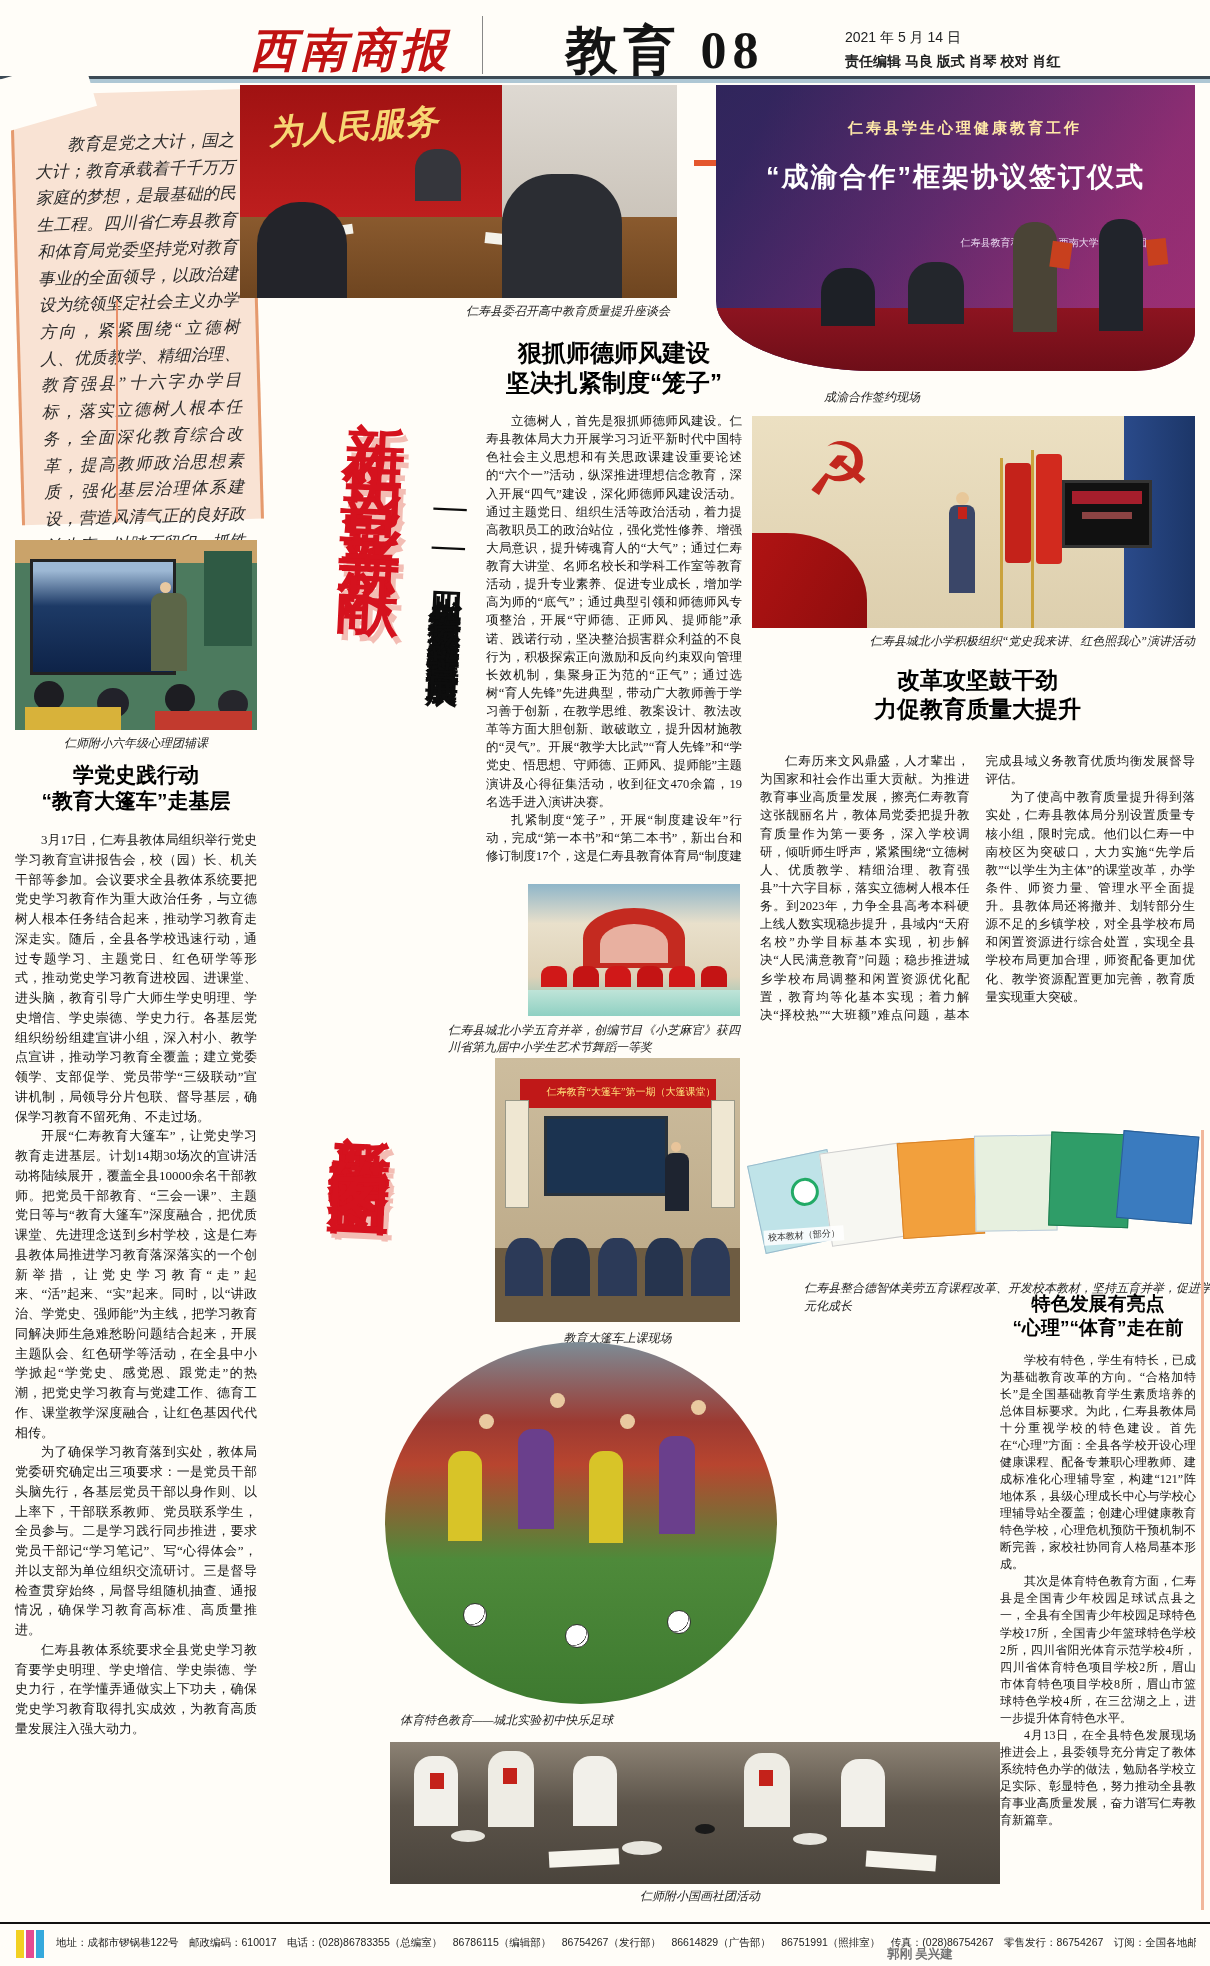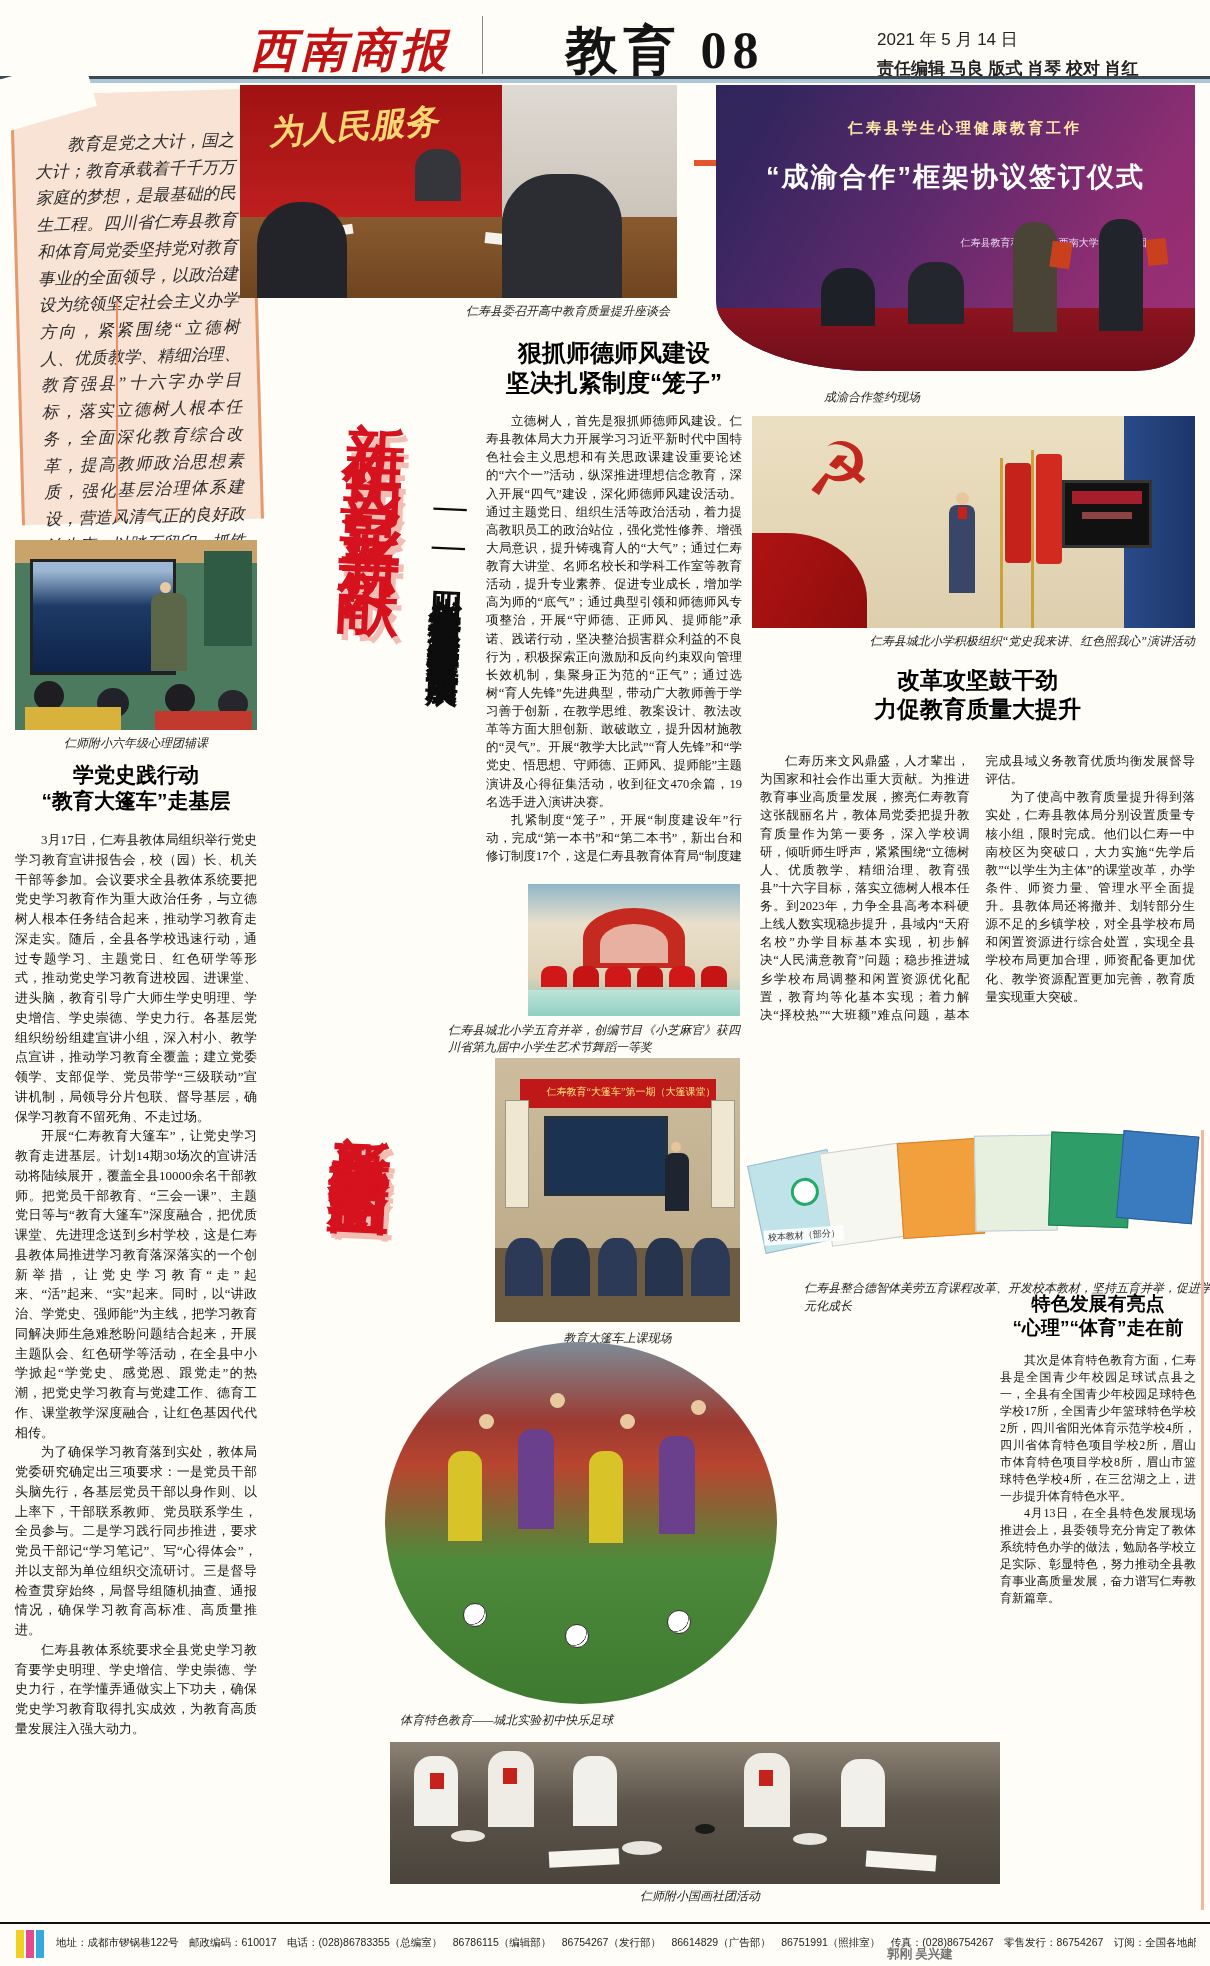--- a/index.html
+++ b/index.html
@@ -3,21 +3,21 @@
 <meta charset="utf-8">
 <style>
   html,body{margin:0;padding:0;background:#e8e8e4;}
   #page{position:relative;width:1210px;height:1966px;background:#fffdf8;margin:0 auto;
         overflow:hidden;font-family:"Liberation Serif",serif;color:#111;}
   .abs{position:absolute;}
   
   .masthead-logo{font-family:"DejaVu Serif",serif;font-style:italic;font-weight:bold;
         font-size:46px;color:#c01212;letter-spacing:4px;transform:skewX(-8deg);}
   .edu-title{font-family:"Liberation Serif",serif;font-weight:bold;font-size:52px;color:#141414;letter-spacing:6px;}
-  .head-meta{font-family:"Liberation Sans",sans-serif;font-size:17px;color:#222;line-height:1.7;margin-left:32px;}
+  .head-meta{font-family:"Liberation Sans",sans-serif;font-size:14px;color:#222;line-height:1.7;}
   .head-rule{height:3px;background:#3c4a55;}
   .head-rule2{height:4px;background:#aec7d4;}
   .vline{width:1px;background:#888;}
   
   .open-box{background:#f9e3d4;border-left:3px solid #e59a6e;border-right:3px solid #e59a6e;
         transform:rotate(-1.6deg);padding:38px 16px 20px 20px;}
   .open-box-inner{font-family:"Liberation Serif",serif;font-style:italic;font-size:16.5px;
         line-height:1.62;text-align:justify;color:#2a2a2a;}
   .open-box-inner p{margin:0;text-indent:2em;}
   .torn{background:#fffdf8;transform:rotate(-16deg);}
@@ -206,20 +206,21 @@
     <div class="ph" style="left:36px;top:28px;width:22px;height:22px;background:#fff;border:3px solid #2a6;border-radius:50%;"></div>
     <div class="ph" style="left:6px;top:78px;padding:1px 4px;background:rgba(255,255,255,.85);font-size:9px;color:#333;">校本教材（部分）</div>
   </div>
   <div class="abs caption" style="left:804px;top:1242px;width:435px;text-align:left;line-height:1.5;margin-top:37px;">仁寿县整合德智体美劳五育课程改革、开发校本教材，坚持五育并举，促进学生多元化成长</div>
 
   <div class="abs art-head" style="left:1000px;top:1292px;width:196px;font-size:19px;">
     <div>特色发展有亮点</div>
     <div>“心理”“体育”走在前</div>
   </div>
   <div class="abs body-col" style="left:1000px;top:1352px;width:196px;height:548px;overflow:hidden;font-size:12px;line-height:1.42;">
+    <p>学校有特色，学生有特长，已成为基础教育改革的方向。“合格加特长”是全国基础教育学生素质培养的总体目标要求。为此，仁寿县教体局十分重视学校的特色建设。首先在“心理”方面：全县各学校开设心理健康课程、配备专兼职心理教师、建成标准化心理辅导室，构建“121”阵地体系，县级心理成长中心与学校心理辅导站全覆盖；创建心理健康教育特色学校，心理危机预防干预机制不断完善，家校社协同育人格局基本形成。</p>
     <p>其次是体育特色教育方面，仁寿县是全国青少年校园足球试点县之一，全县有全国青少年校园足球特色学校17所，全国青少年篮球特色学校2所，四川省阳光体育示范学校4所，四川省体育特色项目学校2所，眉山市体育特色项目学校8所，眉山市篮球特色学校4所，在三岔湖之上，进一步提升体育特色水平。</p>
     <p>4月13日，在全县特色发展现场推进会上，县委领导充分肯定了教体系统特色办学的做法，勉励各学校立足实际、彰显特色，努力推动全县教育事业高质量发展，奋力谱写仁寿教育新篇章。</p>
   </div>
   <div class="abs byline" style="left:860px;top:1898px;width:120px;text-align:center;font-weight:bold;">郭刚 吴兴建</div>
 
   <div class="photo" style="left:385px;top:1342px;width:392px;height:362px;border-radius:50%;background:linear-gradient(180deg,#7d8c96 0%,#9c3a32 22%,#b8452f 34%,#4e8a3a 60%,#3e7a30 100%);">
     <div class="ph" style="left:16%;top:30%;width:34px;height:90px;background:#d8c428;border-radius:14px 14px 0 0;"></div>
     <div class="ph" style="left:34%;top:24%;width:36px;height:100px;background:#6a3f8c;border-radius:14px 14px 0 0;"></div>
     <div class="ph" style="left:52%;top:30%;width:34px;height:92px;background:#d8c428;border-radius:14px 14px 0 0;"></div>
     <div class="ph" style="left:70%;top:26%;width:36px;height:98px;background:#6a3f8c;border-radius:14px 14px 0 0;"></div>

